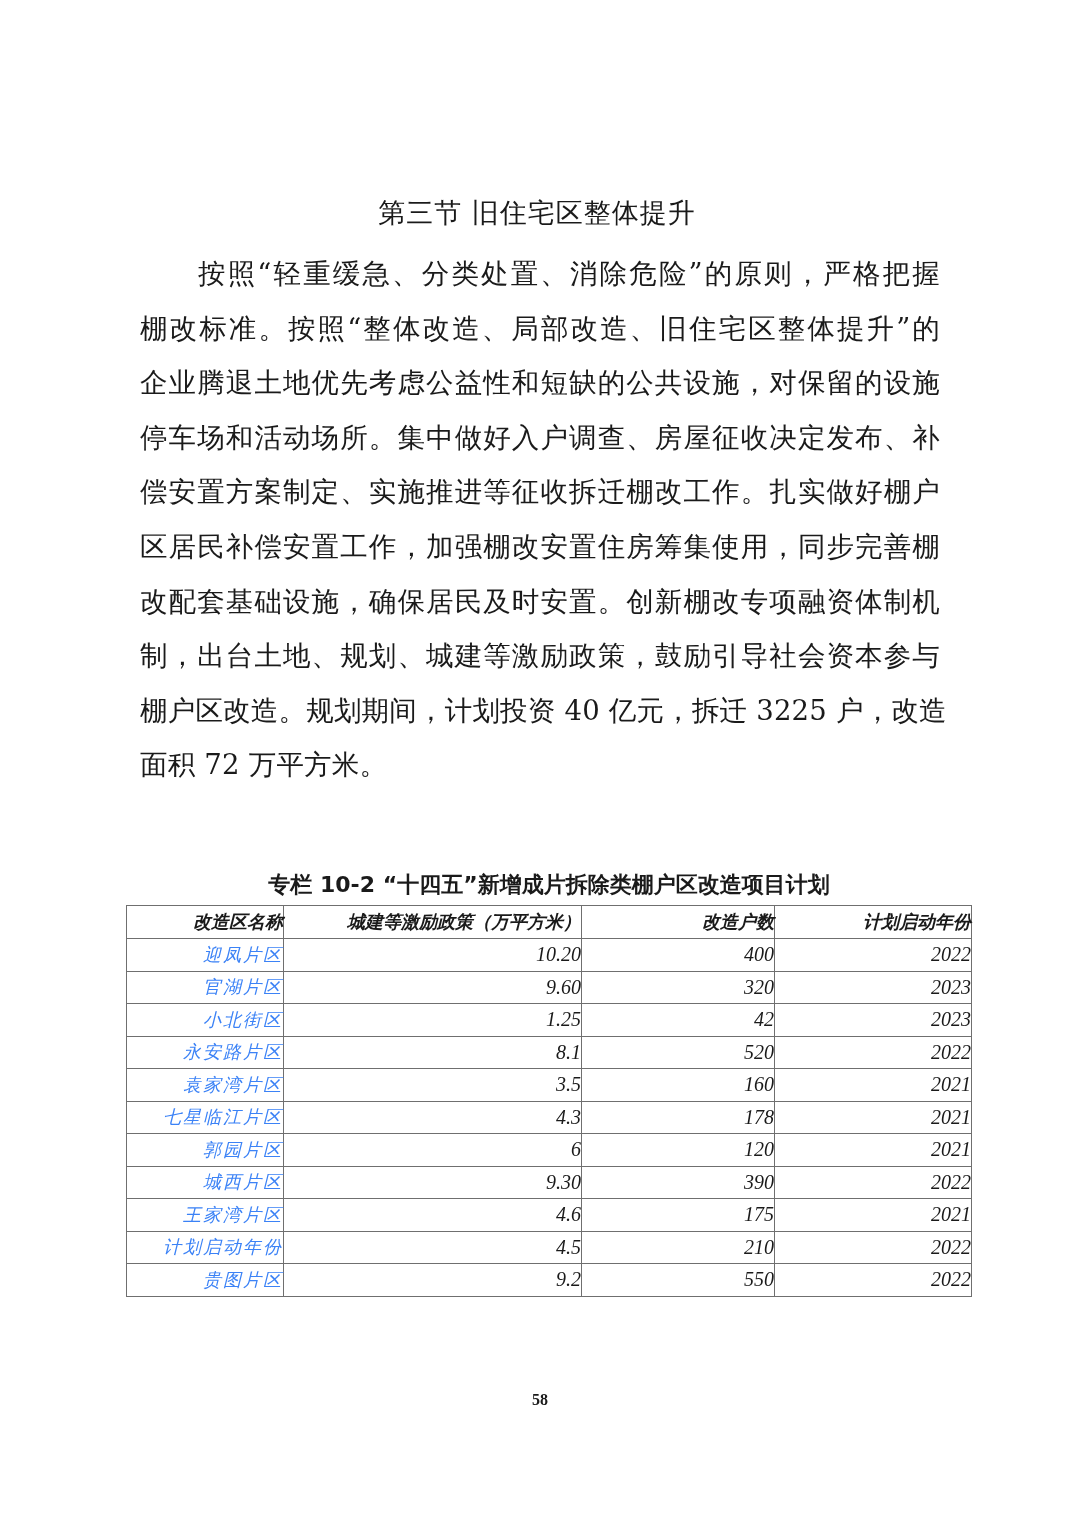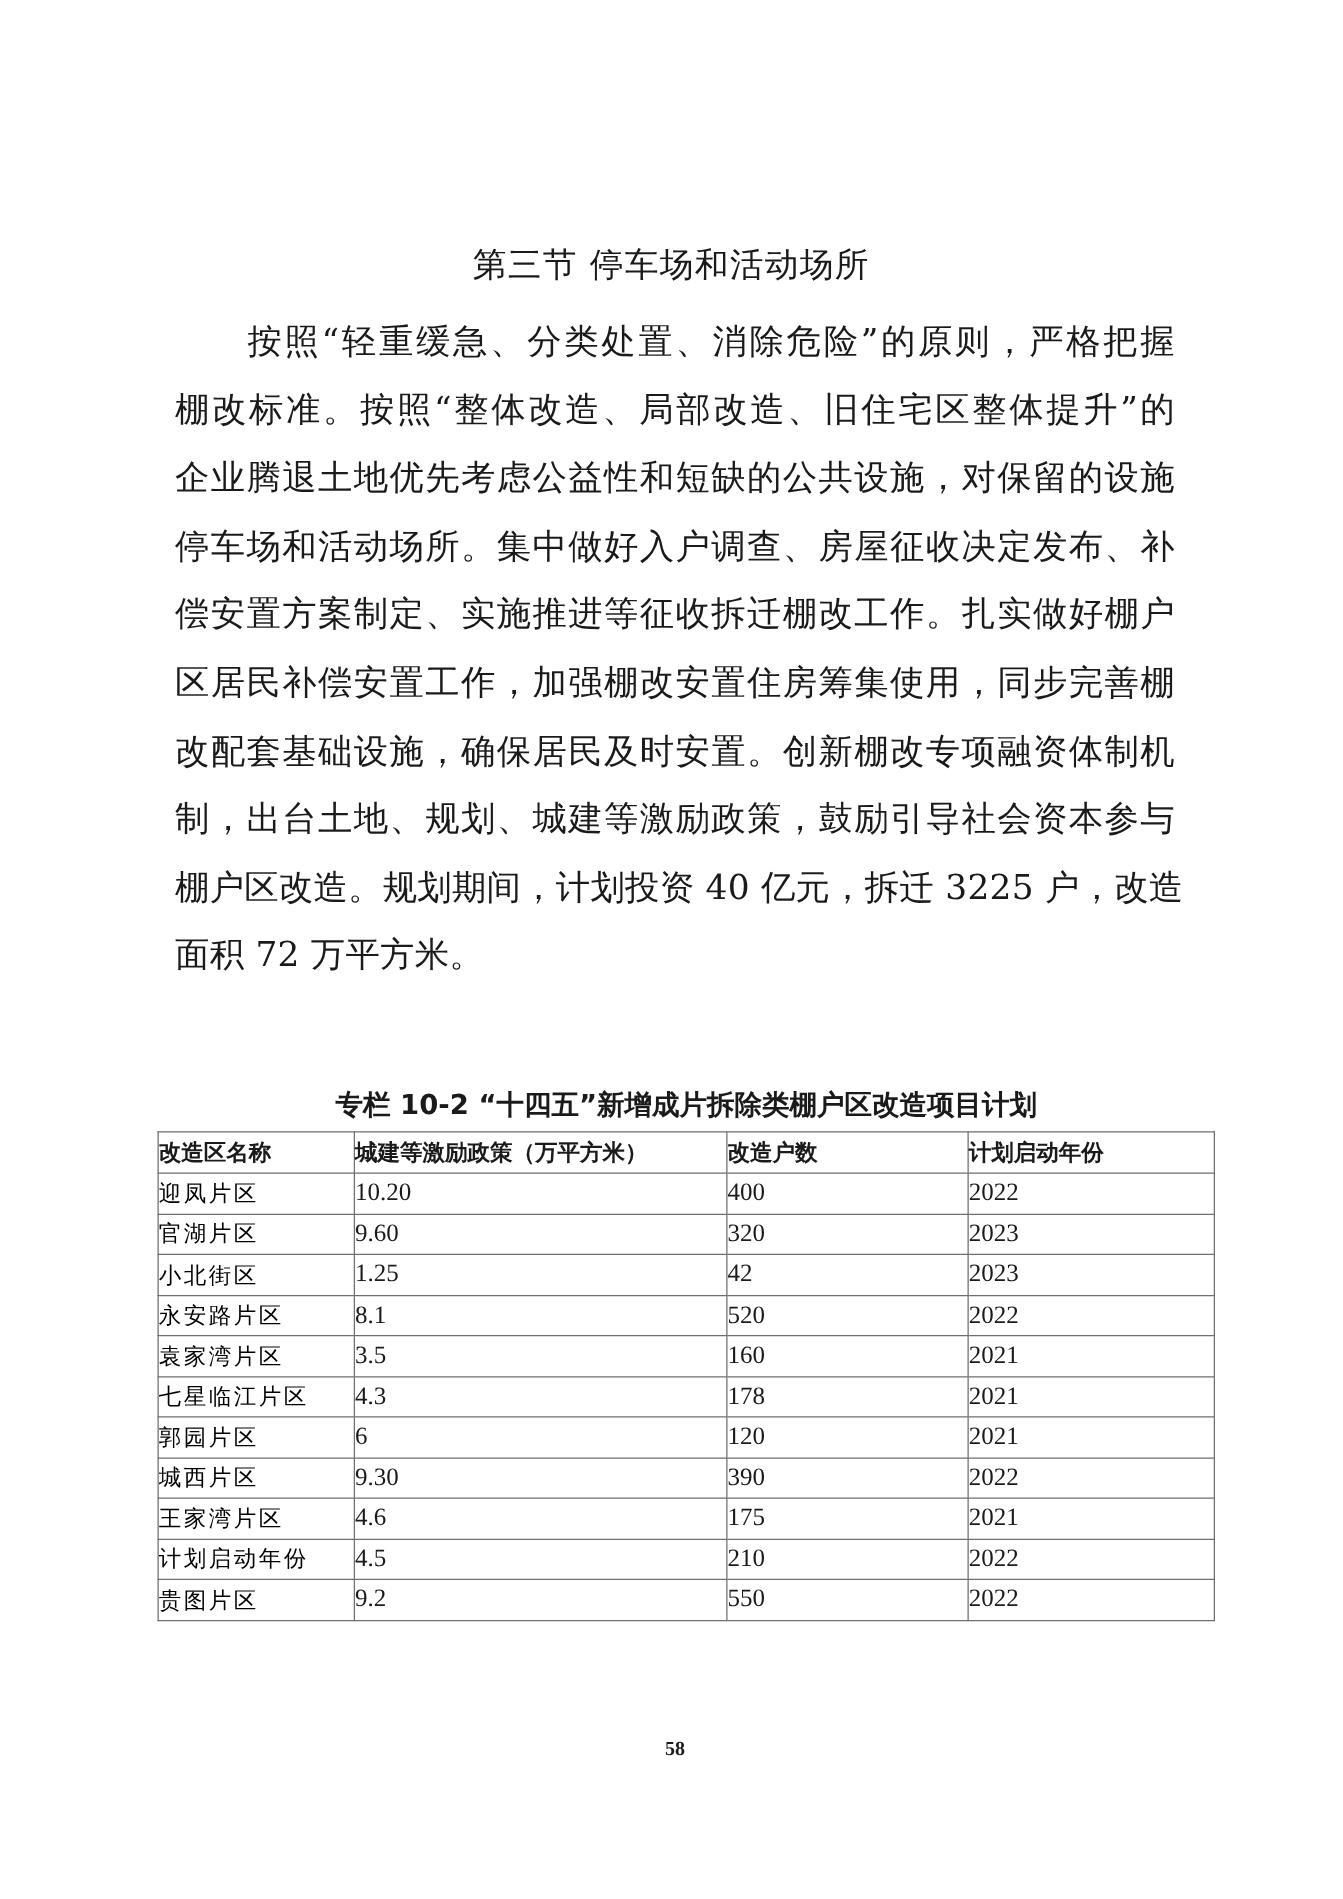--- a/index.html
+++ b/index.html
@@ -65,58 +65,59 @@
     .plan-table {
       position: absolute;
       top: 905px;
       left: 126px;
       width: 845px;
       border-collapse: collapse;
       table-layout: fixed;
     }
     .plan-table th, .plan-table td {
       border: 1px solid #6f6f6f;
-      text-align: left;
+      text-align: right;
       height: 31.5px;
       padding: 0;
       font-size: 19px;
+      font-style: italic;
     }
     .plan-table th {
       font-family: "DejaVu Sans", sans-serif;
       font-weight: bold;
       font-size: 18px;
       height: 32px;
     }
     .plan-table td {
       font-family: "DejaVu Serif", "Liberation Serif", serif;
     }
     .plan-table td.name-cell {
       letter-spacing: 2px;
       font-size: 18px;
-      color: #000000;
+      color: #3b82f6;
     }
     .plan-table td.num-cell {
       font-family: "Liberation Serif", serif;
       font-size: 20px;
     }
     .page-number {
       position: absolute;
       top: 1391px;
       left: 0;
       width: 1080px;
       text-align: center;
       font-family: "Liberation Serif", serif;
       font-weight: bold;
       font-size: 16px;
     }
   </style>
 </head>
 <body>
 
-<div class="section-title">第三节  停车场和活动场所</div>
+<div class="section-title">第三节  旧住宅区整体提升</div>
 
 <div class="body-text">
   <span class="line indent">按照“轻重缓急、分类处置、消除危险”的原则，严格把握</span>
   <span class="line">棚改标准。按照“整体改造、局部改造、旧住宅区整体提升”的</span>
   <span class="line">企业腾退土地优先考虑公益性和短缺的公共设施，对保留的设施</span>
   <span class="line">停车场和活动场所。集中做好入户调查、房屋征收决定发布、补</span>
   <span class="line">偿安置方案制定、实施推进等征收拆迁棚改工作。扎实做好棚户</span>
   <span class="line">区居民补偿安置工作，加强棚改安置住房筹集使用，同步完善棚</span>
   <span class="line">改配套基础设施，确保居民及时安置。创新棚改专项融资体制机</span>
   <span class="line">制，出台土地、规划、城建等激励政策，鼓励引导社会资本参与</span>

